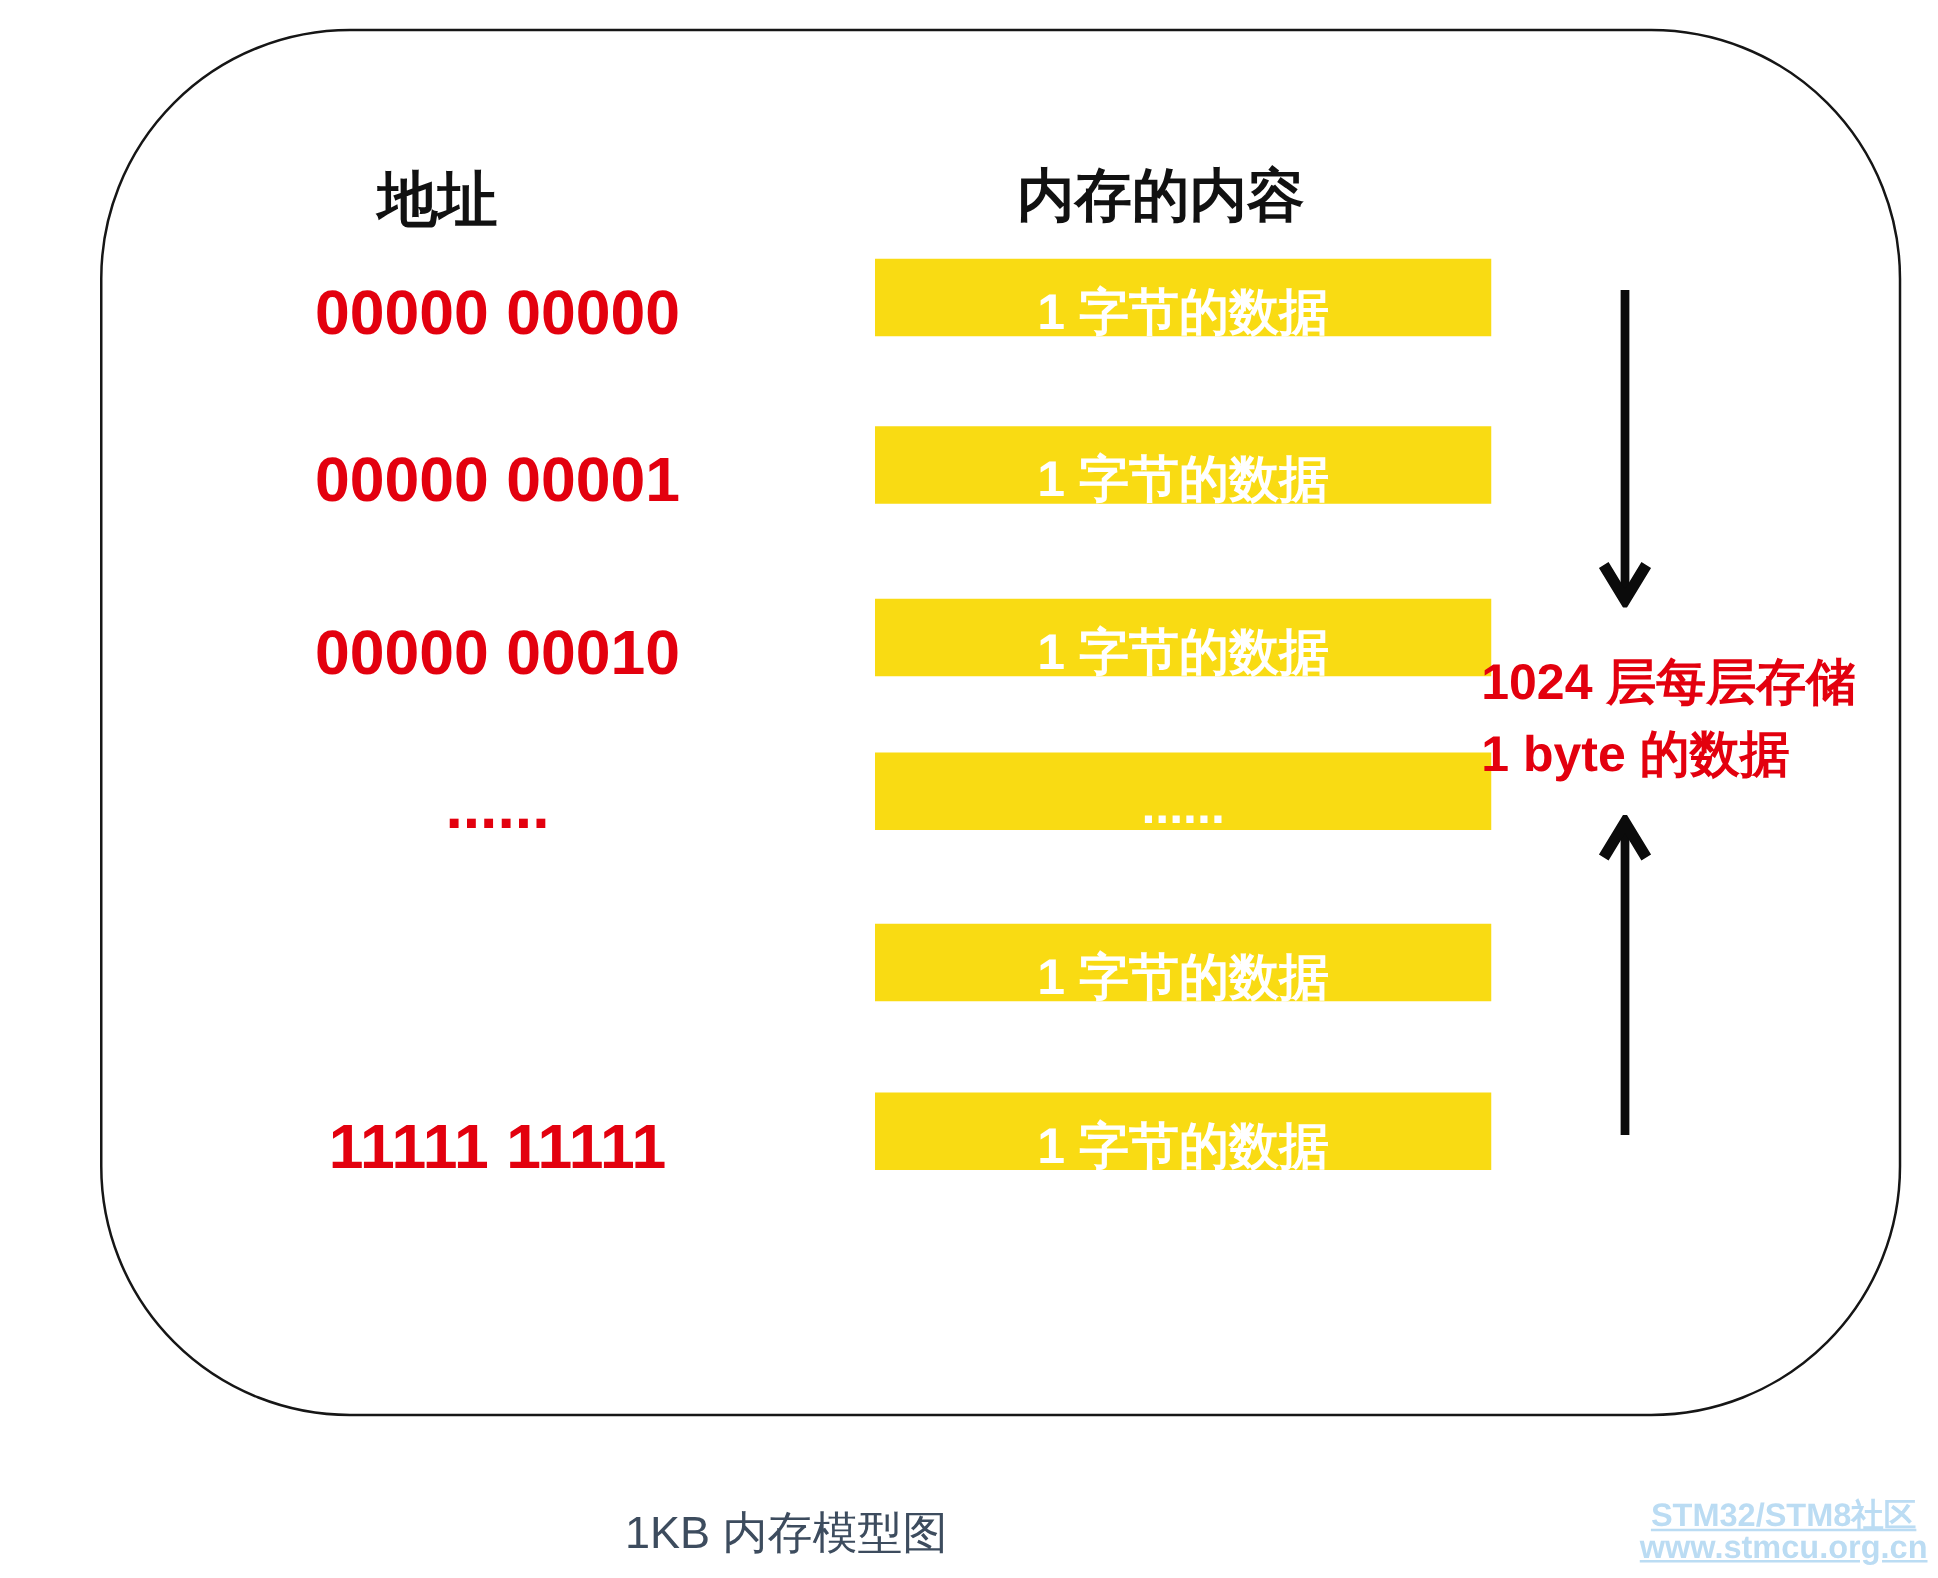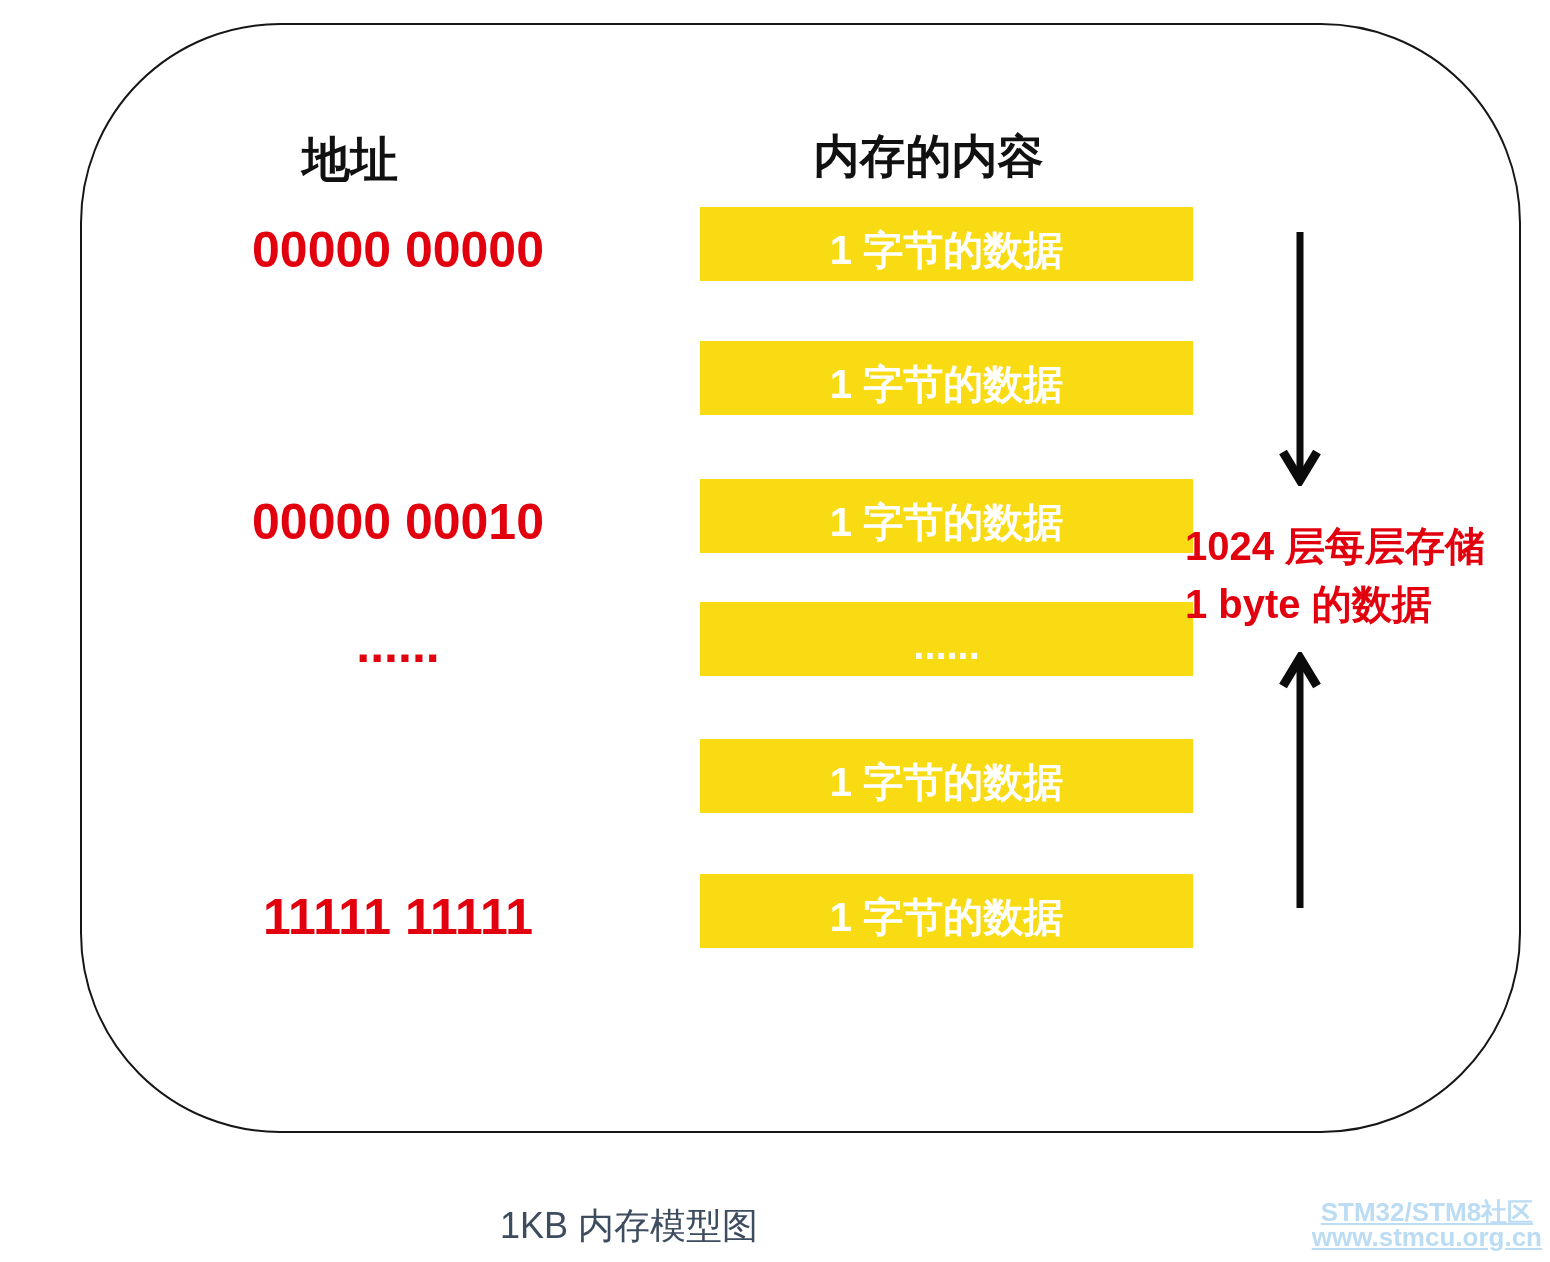--- a/index.html
+++ b/index.html
@@ -61,21 +61,21 @@
     text-align: center;
     font-size: 50px;
     font-weight: bold;
     color: var(--address-red, #E3000E);
     white-space: nowrap;
   }
   .cell {
     position: absolute;
     left: 682px;
     width: 493px;
-    height: 74px;
+    height: 62px;
     line-height: 86px;
     text-align: center;
     background: var(--box-yellow, #F9DB13);
     color: #ffffff;
     font-size: 40px;
     font-weight: 600;
     white-space: nowrap;
   }
   .arrow {
     position: absolute;
@@ -127,20 +127,21 @@
   <div class="frame"></div>
 
   <div class="hdr hdr-addr">地址</div>
   <div class="hdr hdr-content">内存的内容</div>
 
   <div class="row" style="top:207px">
     <div class="addr">00000 00000</div>
     <div class="cell">1 字节的数据</div>
   </div>
   <div class="row" style="top:341px">
+    <div class="addr">00000 00001</div>
     <div class="cell">1 字节的数据</div>
   </div>
   <div class="row" style="top:479px">
     <div class="addr">00000 00010</div>
     <div class="cell">1 字节的数据</div>
   </div>
   <div class="row" style="top:602px">
     <div class="addr">......</div>
     <div class="cell">......</div>
   </div>

